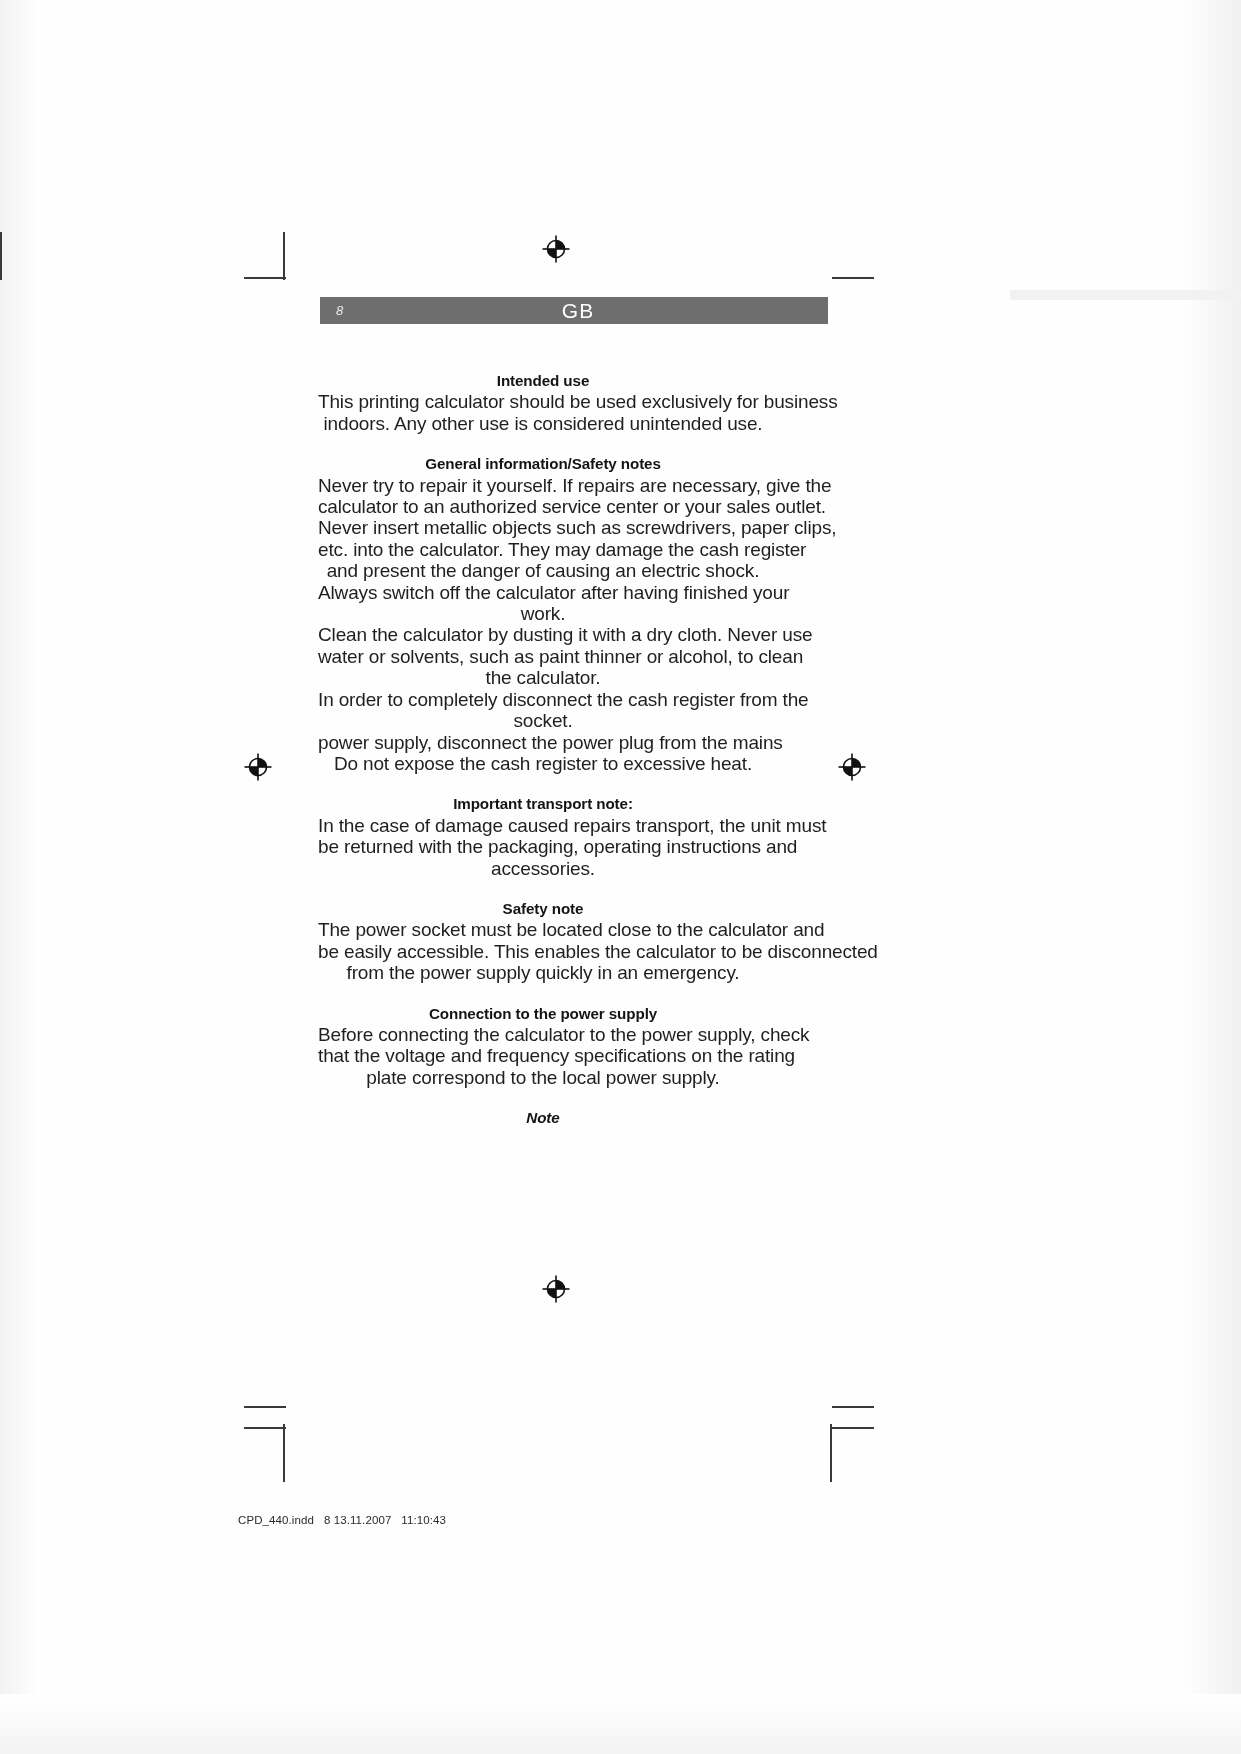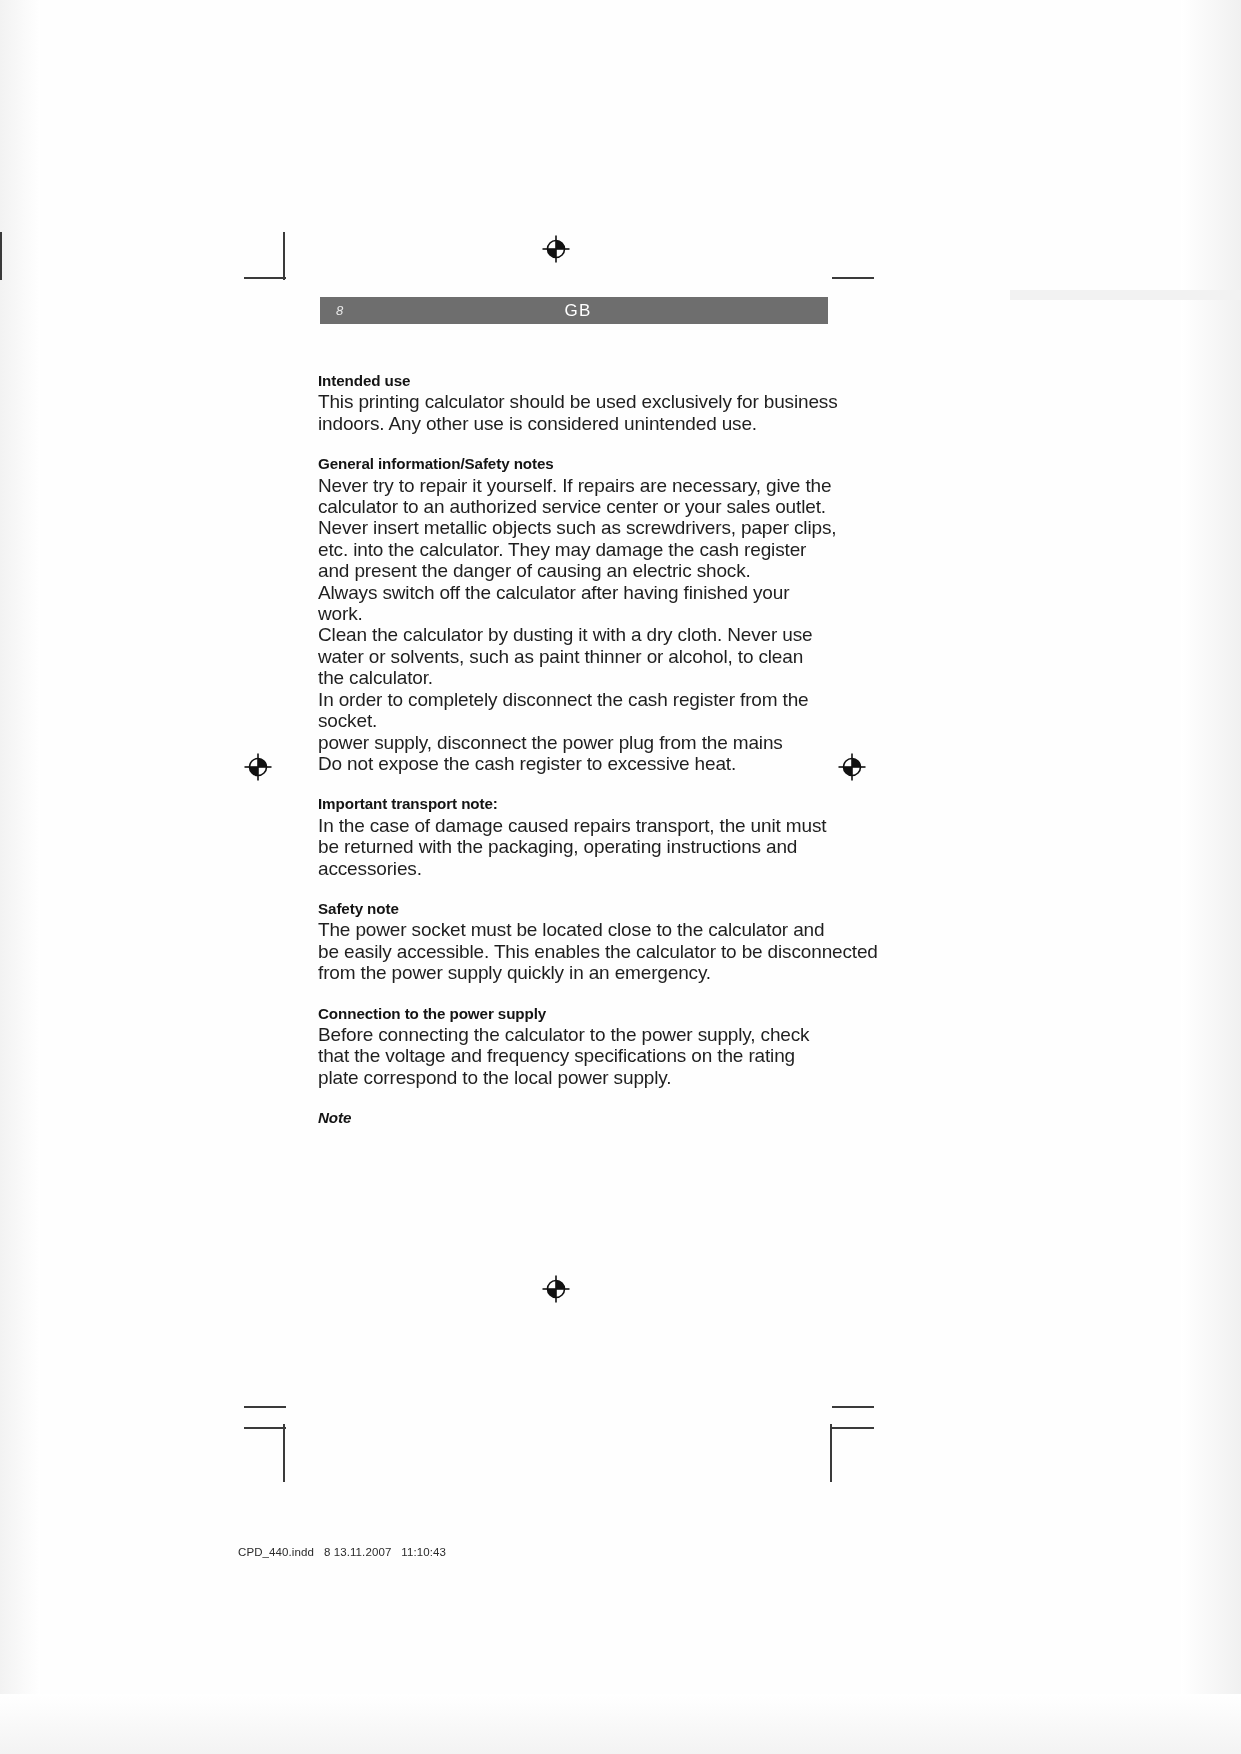--- a/index.html
+++ b/index.html
@@ -100,35 +100,35 @@
     position: absolute;
     left: 16px;
     font-size: 13px;
     font-style: italic;
     color: #e8e8e8;
     letter-spacing: 0.2px;
   }
   #header-locale {
     width: 100%;
     text-align: center;
-    font-size: 17px;
+    font-size: 21px;
     color: #ffffff;
     letter-spacing: 1.2px;
     padding-left: 8px;
   }
 
   
   #content {
     position: absolute;
     left: 318px;
     top: 370px;
     width: 450px;
   }
 
-  .section { margin-bottom: 19px; }
+  .section { margin-bottom: 19px; text-align: center; }
   .section:last-child { margin-bottom: 8px; font-style: italic; }
 
   .section-heading {
     font-size: 15.2px;
     font-weight: bold;
     line-height: 21.4px;
     letter-spacing: -0.1px;
     color: #141414;
     margin: 0 0 0 0;
   }
@@ -143,21 +143,20 @@
 
   
   #footer-imprint {
     position: absolute;
     left: 238px;
     top: 1514px;
     font-size: 11.5px;
     letter-spacing: 0.1px;
     color: #2a2a2a;
     white-space: pre;
-    margin-top: 32px;
   }
 </style>
 </head>
 <body>
 
 <div id="page-sheet">
 
   <div id="scan-edge-left"></div>
   <div id="scan-edge-right"></div>
   <div id="scan-edge-bottom"></div>

